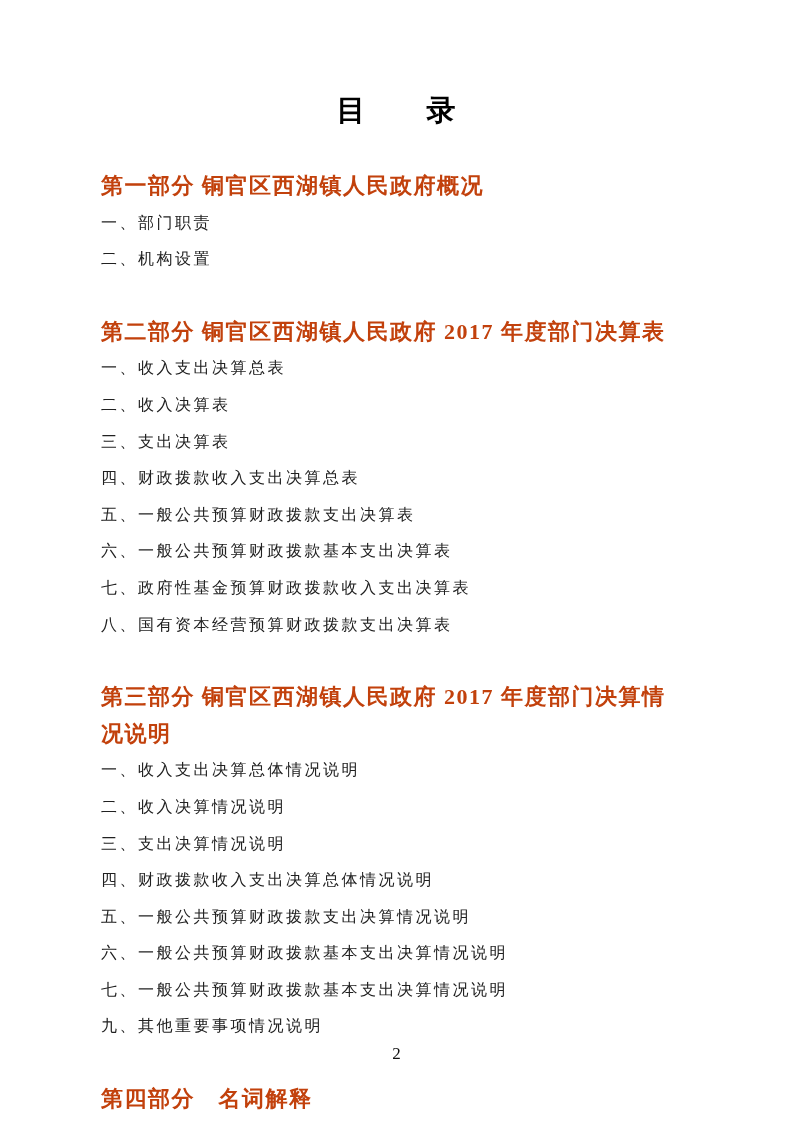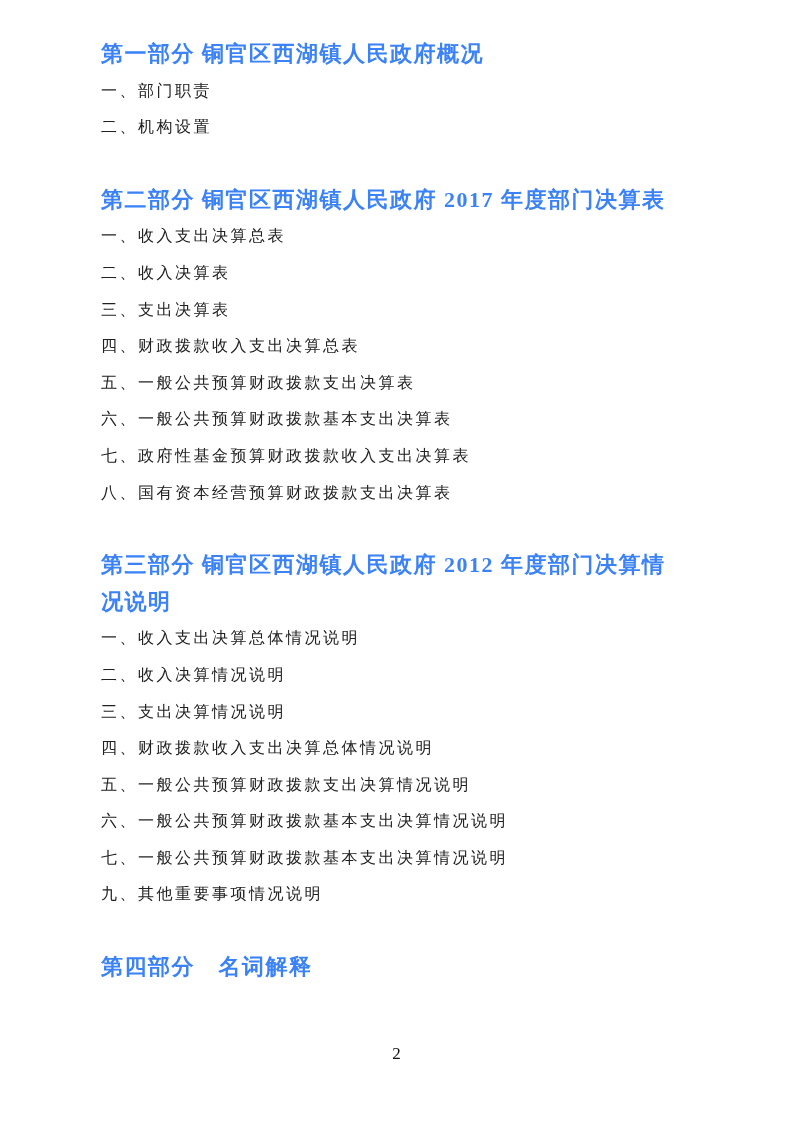--- a/index.html
+++ b/index.html
@@ -27,21 +27,21 @@
     letter-spacing: 1px;
     white-space: pre;
   }
   .toc {
     margin: 6px 100px 0 101px;
     width: 572px;
   }
   .toc-heading {
     font-size: 22px;
     font-weight: bold;
-    color: #3b82f6;
+    color: #c2410c;
     line-height: 36.6px;
     letter-spacing: 1.5px;
     word-break: break-all;
     overflow-wrap: break-word;
     margin-top: 36px;
   }
   .toc-item {
     font-size: 16px;
     font-weight: normal;
     color: #212121;
@@ -58,35 +58,36 @@
     text-align: center;
     font-size: 17px;
     color: #111111;
     line-height: 20px;
   }
 </style>
 </head>
 <body>
 
 <div class="page">
+  <h1 class="doc-title">目　　录</h1>
 
   <div class="toc">
       <div class="toc-heading">第一部分 铜官区西湖镇人民政府概况</div>
       <div class="toc-item">一、部门职责</div>
       <div class="toc-item">二、机构设置</div>
       <div class="toc-heading">第二部分 铜官区西湖镇人民政府 2017 年度部门决算表</div>
       <div class="toc-item">一、收入支出决算总表</div>
       <div class="toc-item">二、收入决算表</div>
       <div class="toc-item">三、支出决算表</div>
       <div class="toc-item">四、财政拨款收入支出决算总表</div>
       <div class="toc-item">五、一般公共预算财政拨款支出决算表</div>
       <div class="toc-item">六、一般公共预算财政拨款基本支出决算表</div>
       <div class="toc-item">七、政府性基金预算财政拨款收入支出决算表</div>
       <div class="toc-item">八、国有资本经营预算财政拨款支出决算表</div>
-      <div class="toc-heading">第三部分 铜官区西湖镇人民政府 2012 年度部门决算情况说明</div>
+      <div class="toc-heading">第三部分 铜官区西湖镇人民政府 2017 年度部门决算情况说明</div>
       <div class="toc-item">一、收入支出决算总体情况说明</div>
       <div class="toc-item">二、收入决算情况说明</div>
       <div class="toc-item">三、支出决算情况说明</div>
       <div class="toc-item">四、财政拨款收入支出决算总体情况说明</div>
       <div class="toc-item">五、一般公共预算财政拨款支出决算情况说明</div>
       <div class="toc-item">六、一般公共预算财政拨款基本支出决算情况说明</div>
       <div class="toc-item">七、一般公共预算财政拨款基本支出决算情况说明</div>
       <div class="toc-item">九、其他重要事项情况说明</div>
       <div class="toc-heading">第四部分　名词解释</div>
     </div>

